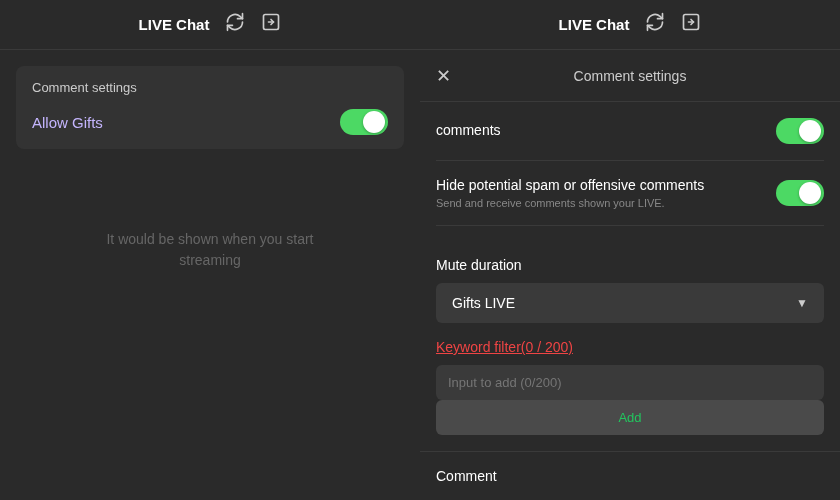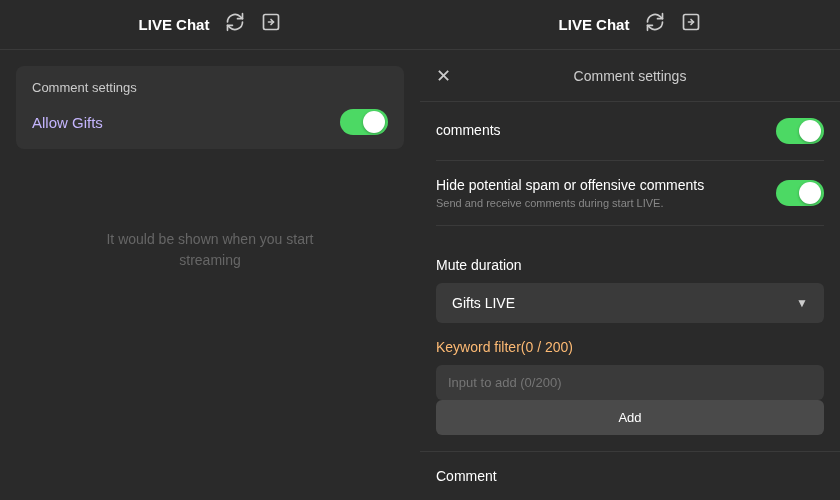--- a/index.html
+++ b/index.html
@@ -207,24 +207,25 @@
       color: #cccccc;
       font-size: 12px;
     }
 
     .keyword-section {
       padding: 0 16px 16px;
       border-bottom: 1px solid #3a3a3a;
     }
 
     .keyword-label {
-      color: #fdba74;
+      color: #ef4444;
       font-size: 14px;
       font-weight: 500;
       margin-bottom: 10px;
+      text-decoration: underline;
     }
 
     .keyword-input-row {
       display: flex;
       gap: 0;
       flex-direction: column;
     }
 
     .keyword-input {
       flex: 1;
@@ -235,21 +236,21 @@
       color: #888888;
       font-size: 13px;
       outline: none;
     }
 
     .add-btn {
       background: #4a4a4a;
       border: none;
       border-radius: 6px;
       padding: 10px 16px;
-      color: #ffffff;
+      color: #22c55e;
       font-size: 13px;
       cursor: pointer;
       white-space: nowrap;
     }
 
     .messages-section {
       padding: 16px;
     }
 
     .messages-label {
@@ -329,21 +330,21 @@
         <div class="setting-item-title">comments</div>
       </div>
       <div class="toggle">
         <div class="toggle-knob"></div>
       </div>
     </div>
 
     <div class="setting-item">
       <div class="setting-item-left">
         <div class="setting-item-title">Hide potential spam or offensive comments</div>
-        <div class="setting-item-desc">Send and receive comments during start LIVE.</div>
+        <div class="setting-item-desc">Send and receive comments shown your LIVE.</div>
       </div>
       <div class="toggle">
         <div class="toggle-knob"></div>
       </div>
     </div>
   </div>
 
   <div class="mute-section">
     <div class="section-label">Mute duration</div>
     <div class="dropdown">

